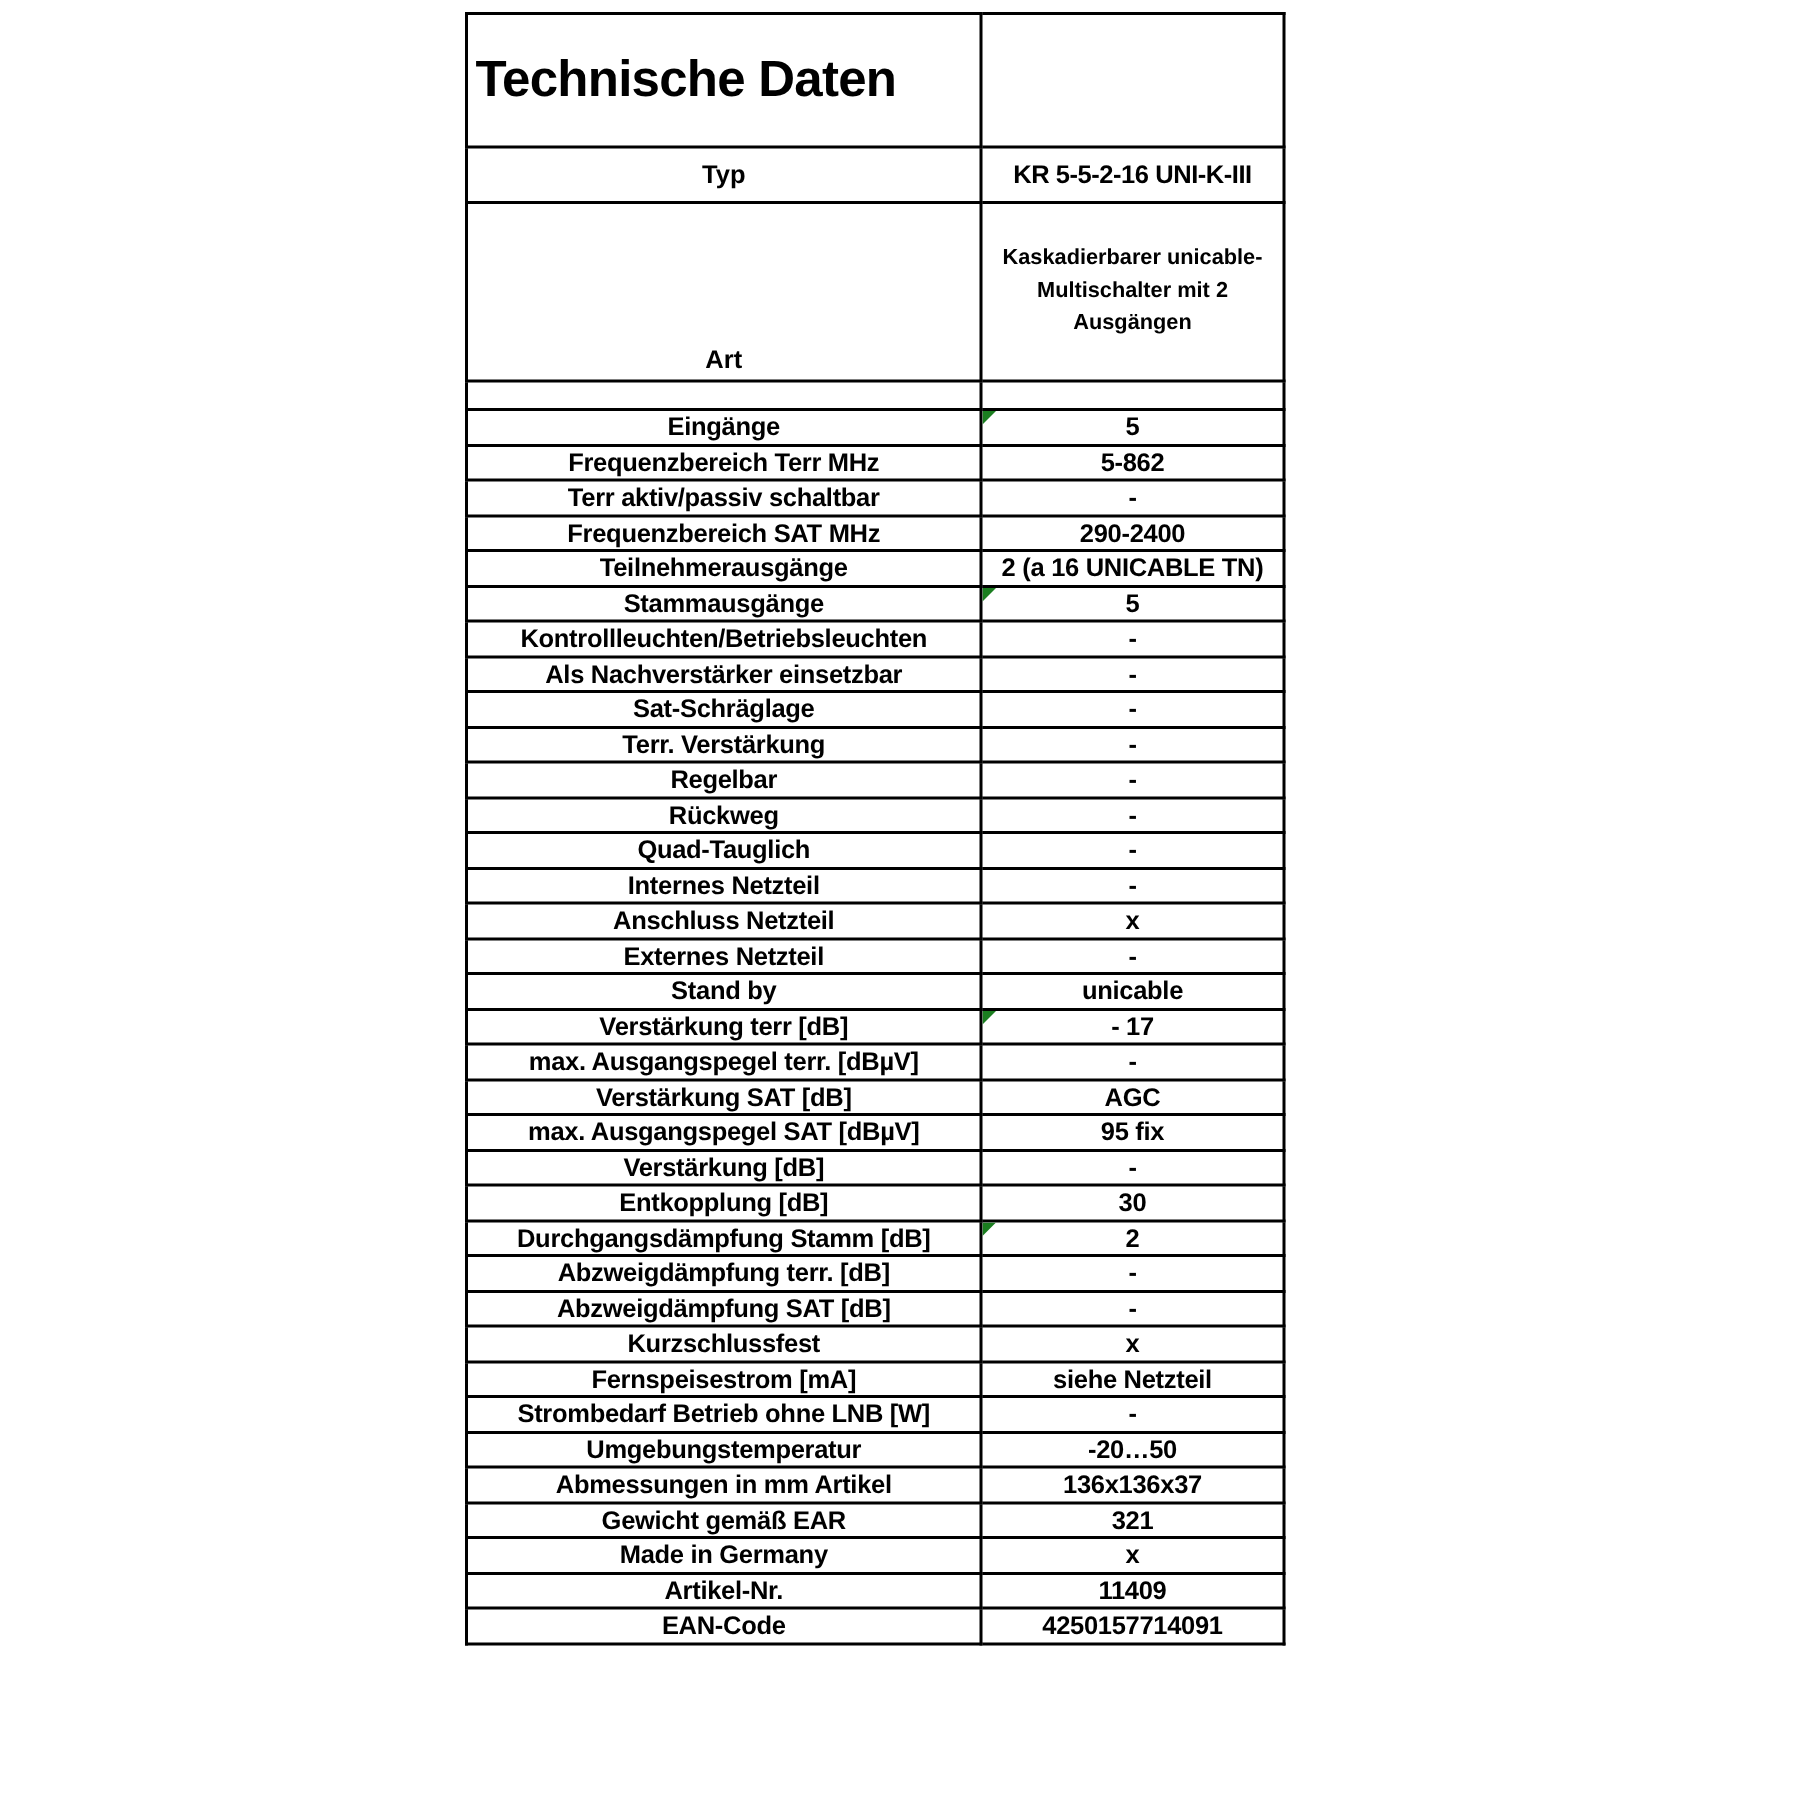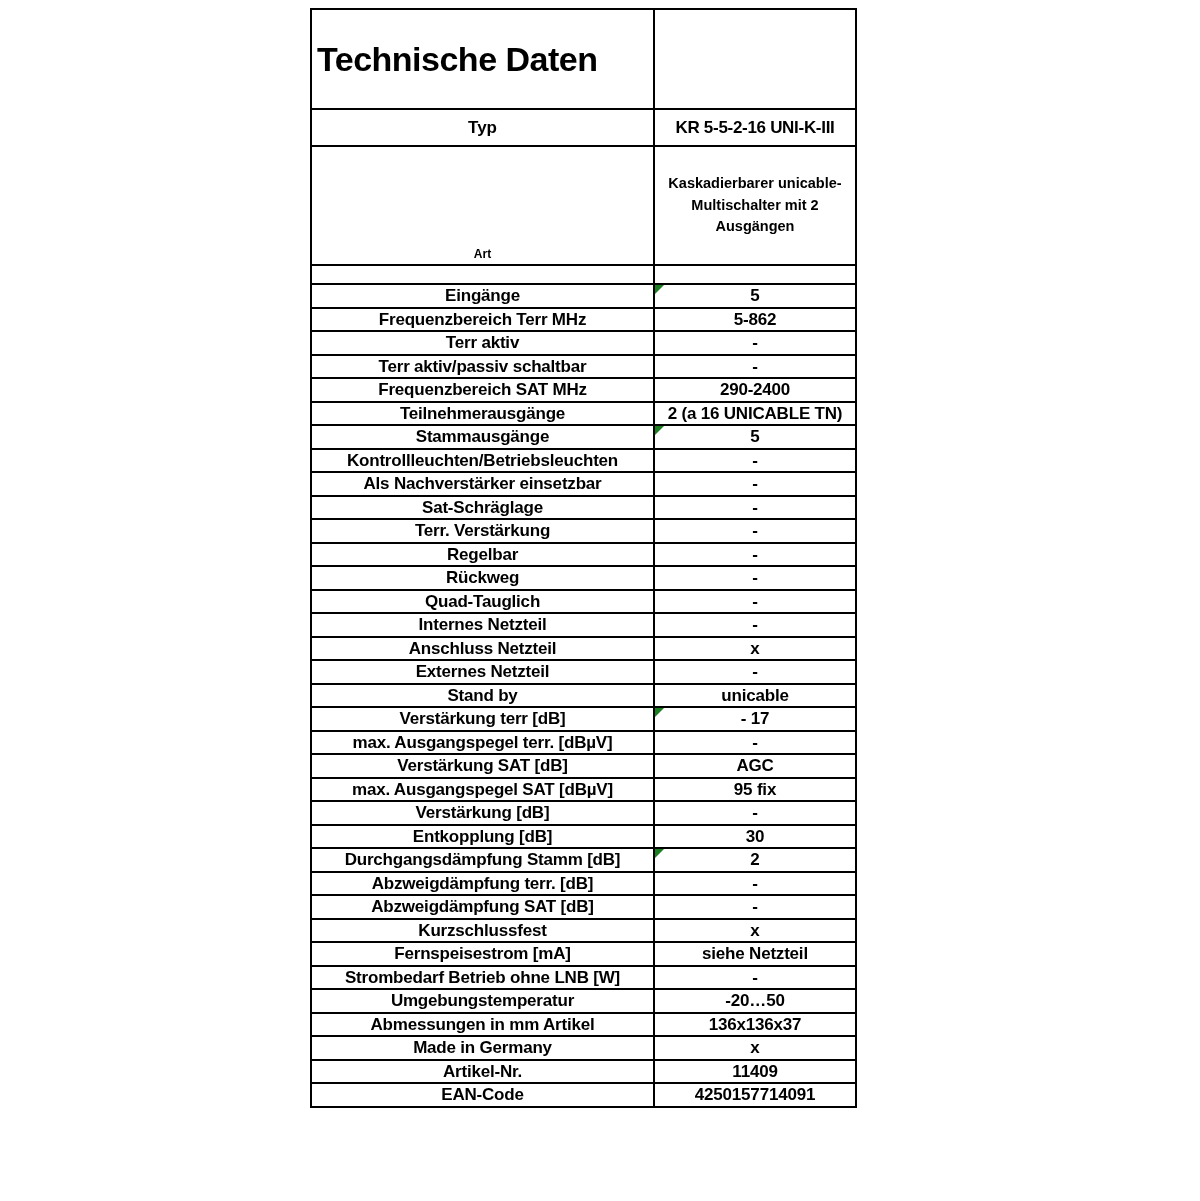--- a/index.html
+++ b/index.html
@@ -30,36 +30,36 @@
   col.col-value { width: 202px; }
   td {
     border: 2px solid #000000;
     text-align: center;
     vertical-align: middle;
     padding: 0 4px;
     position: relative;
     overflow: hidden;
   }
   
-  .title-row td { height: 100px; }
+  .title-row td { height: 89px; }
   .title-cell {
     text-align: left;
     font-size: 34px;
     letter-spacing: -0.5px;
     padding-left: 5px;
     vertical-align: middle;
   }
   
   .typ-row td { height: 37px; font-size: 17px; white-space: nowrap; }
   .typ-value { font-size: 18px; letter-spacing: -0.3px; }
   
   .art-row td { height: 119px; }
   .art-label {
     vertical-align: bottom;
-    font-size: 12px;
+    font-size: 17px;
     padding-bottom: 3px;
   }
   .art-value {
     font-size: 14.5px;
     line-height: 1.5;
     white-space: pre-line;
   }
   
   .spacer-row td { height: 19px; }
   
@@ -119,27 +119,20 @@
   </tr>
 
   <tr class="data-row">
     <td class="label-cell">Frequenzbereich Terr MHz</td>
     <td class="value-cell">
       
       <span class="val-text">5-862</span>
     </td>
   </tr>
 
-  <tr class="data-row">
-    <td class="label-cell">Terr aktiv</td>
-    <td class="value-cell">
-      
-      <span class="val-text">-</span>
-    </td>
-  </tr>
 
   <tr class="data-row">
     <td class="label-cell">Terr aktiv/passiv schaltbar</td>
     <td class="value-cell">
       
       <span class="val-text">-</span>
     </td>
   </tr>
 
   <tr class="data-row">
@@ -360,20 +353,27 @@
   </tr>
 
   <tr class="data-row">
     <td class="label-cell">Abmessungen in mm Artikel</td>
     <td class="value-cell">
       
       <span class="val-text">136x136x37</span>
     </td>
   </tr>
 
+  <tr class="data-row">
+    <td class="label-cell">Gewicht gemäß EAR</td>
+    <td class="value-cell">
+      
+      <span class="val-text">321</span>
+    </td>
+  </tr>
 
   <tr class="data-row">
     <td class="label-cell">Made in Germany</td>
     <td class="value-cell">
       
       <span class="val-text">x</span>
     </td>
   </tr>
 
   <tr class="data-row">

